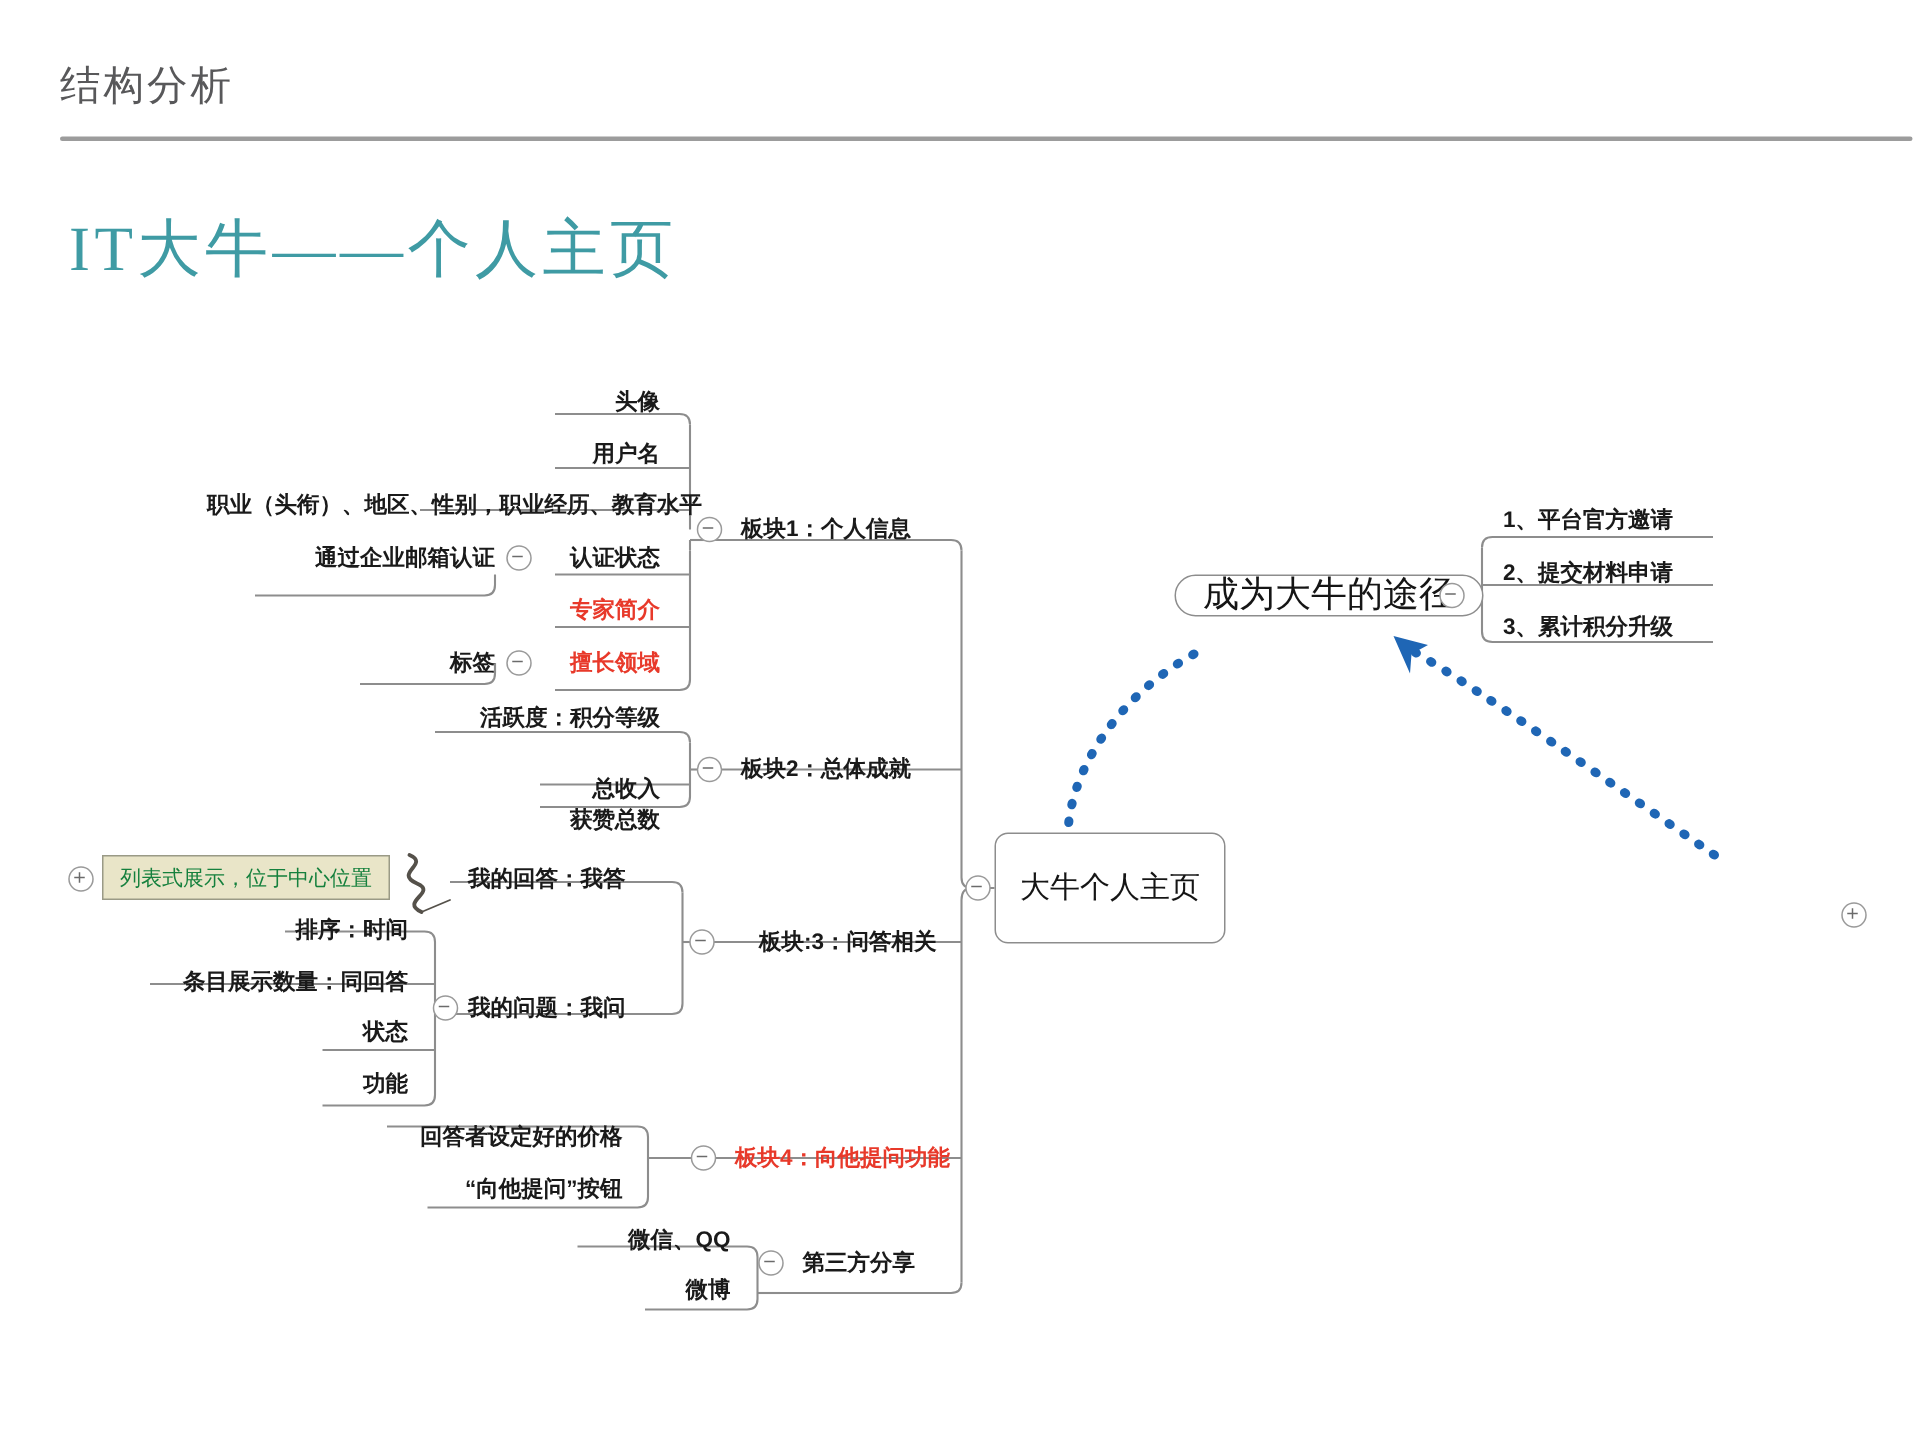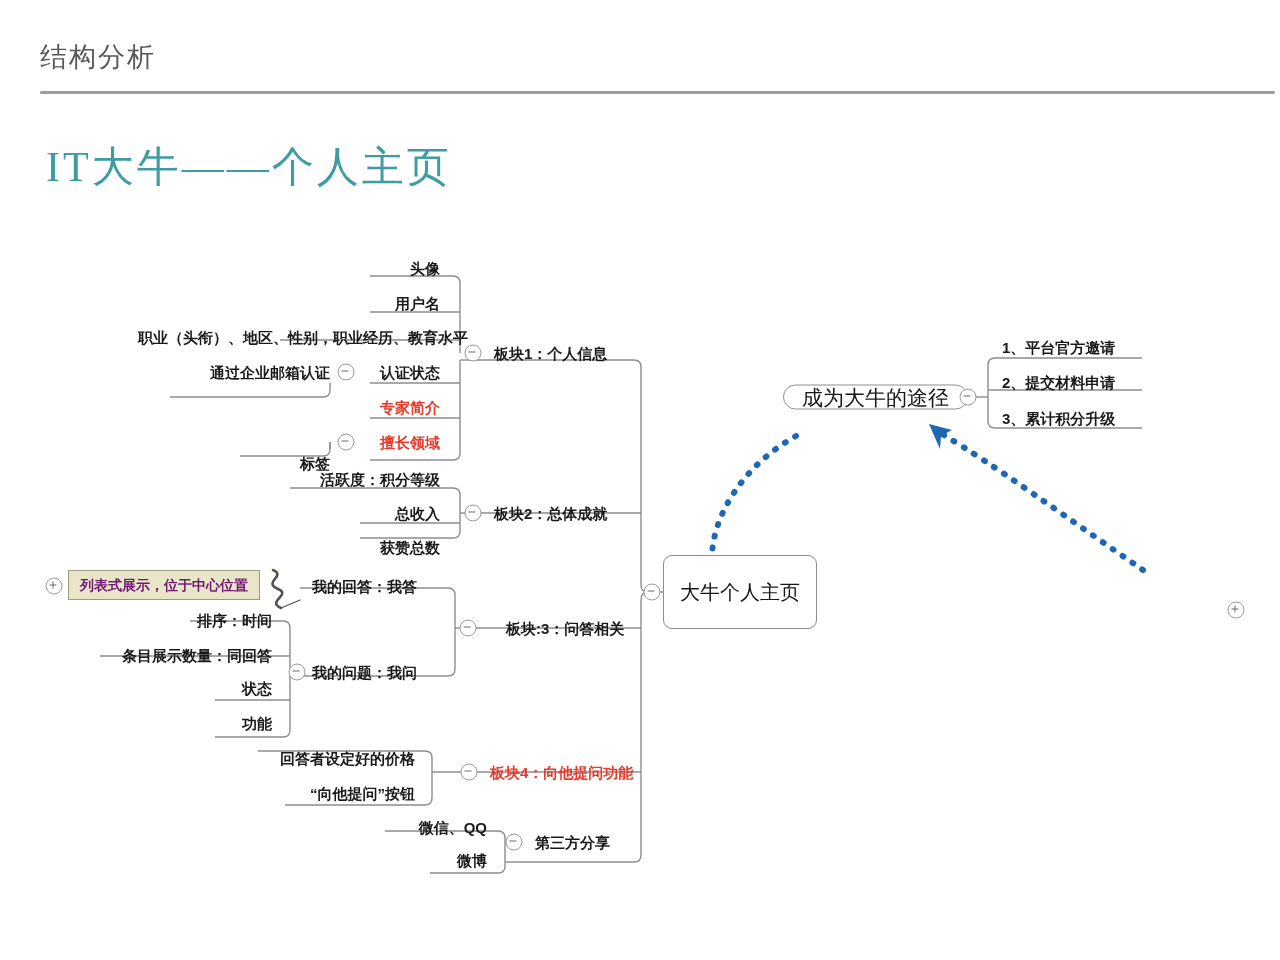--- a/index.html
+++ b/index.html
@@ -132,36 +132,36 @@
     left: 1073px;
     top: 592px;
     transform: translateY(-50%);
     font-size: 19px;
     padding: 11px 16px;
   }
   #node-path {
     left: 783px;
     top: 397px;
     transform: translateY(-50%);
-    font-size: 21px;
+    font-size: 24px;
     padding: 1px 18px;
     border-radius: 18px;
   }
 
   
   #note-box {
     position: absolute;
     left: 68px;
     top: 570px;
     background: #e9e5c8;
     border: 1.5px solid #9a9a86;
     padding: 7px 11px;
     font-size: 14px;
-    font-weight: bold;
-    color: #701a75;
+    font-weight: normal;
+    color: #15803d;
     white-space: nowrap;
     line-height: 1;
   }
 
   
   .circ {
     position: absolute;
     width: 15px;
     height: 15px;
     border-radius: 50%;
@@ -299,27 +299,27 @@
   <div class="node leaf" style="left:440px; top:303px;">用户名</div>
   <div class="node leaf" style="left:440px; top:337px;margin-left:28px;">职业（头衔）、地区、性别，职业经历、教育水平</div>
   <div class="node leaf" style="left:440px; top:372px;">认证状态</div>
   <div class="node leaf red" style="left:440px; top:407px;">专家简介</div>
   <div class="node leaf red" style="left:440px; top:442px;">擅长领域</div>
 
   <div class="circ" style="left:346px; top:372px;"></div>
   <div class="node leaf" style="left:330px; top:372px;">通过企业邮箱认证</div>
 
   <div class="circ" style="left:346px; top:442px;"></div>
-  <div class="node leaf" style="left:330px; top:442px;margin-top:21px;">标签</div>
+  <div class="node leaf" style="left:330px; top:442px;">标签</div>
 
   <div class="node leaf ltr" style="left:494px; top:513px;">板块2：总体成就</div>
   <div class="circ" style="left:473px; top:513px;"></div>
 
   <div class="node leaf" style="left:440px; top:479px;">活跃度：积分等级</div>
-  <div class="node leaf" style="left:440px; top:513px;">总收入</div>
+  <div class="node leaf" style="left:440px; top:526px;">总收入</div>
   <div class="node leaf" style="left:440px; top:547px;">获赞总数</div>
 
   <div class="node leaf ltr" style="left:490px; top:628px;margin-left:16px;">板块:3：问答相关</div>
   <div class="circ" style="left:468px; top:628px;"></div>
 
   <div class="node leaf ltr" style="left:312px; top:586px;">我的回答：我答</div>
   <div class="node leaf ltr" style="left:312px; top:672px;">我的问题：我问</div>
   <div class="circ" style="left:297px; top:672px;"></div>
 
   <div class="node leaf" style="left:272px; top:620px;">排序：时间</div>

